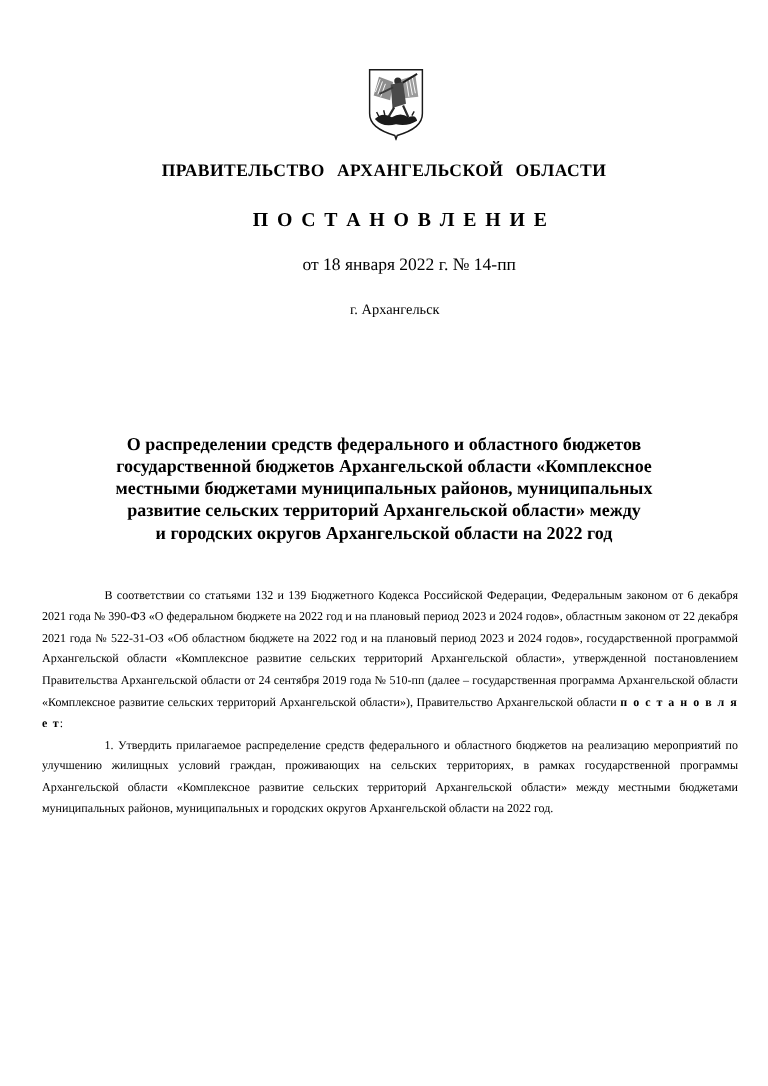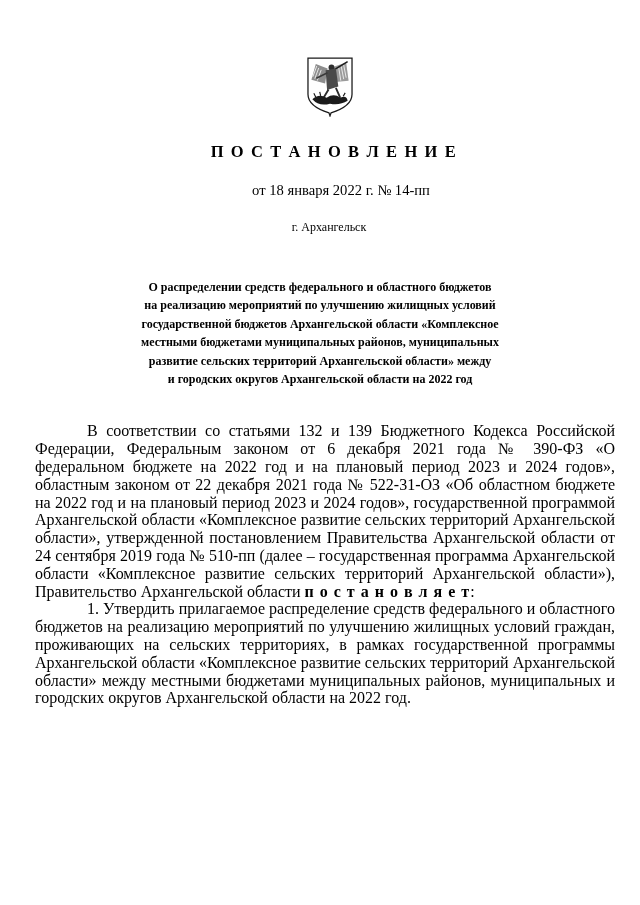--- a/index.html
+++ b/index.html
@@ -48,29 +48,29 @@
     left: 21px;
   }
   .city-line {
     margin-top: 21px;
     text-align: center;
     font-size: 12px;
     position: relative;
     left: 9px;
   }
   .doc-title {
-    margin-top: 43px;
+    margin-top: 96px;
     text-align: center;
     font-weight: bold;
-    font-size: 12px;
+    font-size: 15px;
     line-height: 18.4px;
   }
   .body-text {
     margin: 34px 25px 0 35px;
-    font-size: 16px;
+    font-size: 10px;
     line-height: 17.8px;
     text-align: justify;
   }
   .body-text p {
     text-indent: 52px;
     margin: 0;
   }
   .spaced-bold {
     font-weight: bold;
     letter-spacing: 1px;
@@ -99,30 +99,30 @@
       <path d="M19,13.5 L29.5,11.5 L32,30 L20.5,33.5 Z" fill="#4a4a4a"></path>
       <path d="M21,16 L9.5,21.5" stroke="#3a3a3a" stroke-width="1.6"></path>
 
       <path d="M22,33 L16,43 M29.5,31.5 L34,41.5" stroke="#2c2c2c" stroke-width="1.9"></path>
 
       <path d="M5.5,43 Q12,36.5 20,41.5 Q27.5,36.5 34,41.5 Q40.5,38.5 41.5,44.5 Q33.5,49.5 23.5,47.5 Q12,50.5 5.5,43 Z" fill="#1b1b1b"></path>
       <path d="M9,41 L7,37 M14,39.5 L13,35.5 M37,40 L39,36.5" stroke="#1b1b1b" stroke-width="1.2"></path>
     </svg>
   </div>
 
+  <div class="org-name">ПРАВИТЕЛЬСТВО АРХАНГЕЛЬСКОЙ ОБЛАСТИ</div>
 
   <div class="doc-type">П О С Т А Н О В Л Е Н И Е</div>
 
   <div class="date-line">от 18 января 2022 г. № 14-пп</div>
 
   <div class="city-line">г. Архангельск</div>
 
   <div class="doc-title">
       <div>О распределении средств федерального и областного бюджетов</div>
-      <div>на реализацию мероприятий по улучшению жилищных условий</div>
       <div>государственной бюджетов Архангельской области «Комплексное</div>
       <div>местными бюджетами муниципальных районов, муниципальных</div>
       <div>развитие сельских территорий Архангельской области» между</div>
       <div>и городских округов Архангельской области на 2022 год</div>
     </div>
 
   <div class="body-text">
       <p><span>В соответствии со статьями 132 и 139 Бюджетного Кодекса Российской Федерации, Федеральным законом от 6 декабря 2021 года № 390-ФЗ «О федеральном бюджете на 2022 год и на плановый период 2023 и 2024 годов», областным законом от 22 декабря 2021 года № 522-31-ОЗ «Об областном бюджете на 2022 год и на плановый период 2023 и 2024 годов», государственной программой Архангельской области «Комплексное развитие сельских территорий Архангельской области», утвержденной постановлением Правительства Архангельской области от 24 сентября 2019 года № 510-пп (далее – государственная программа Архангельской области «Комплексное развитие сельских территорий Архангельской области»), Правительство Архангельской области </span><span class="spaced-bold">п о с т а н о в л я е т</span><span>:</span></p>
       <p><span>1. Утвердить прилагаемое распределение средств федерального и областного бюджетов на реализацию мероприятий по улучшению жилищных условий граждан, проживающих на сельских территориях, в рамках государственной программы Архангельской области «Комплексное развитие сельских территорий Архангельской области» между местными бюджетами муниципальных районов, муниципальных и городских округов Архангельской области на 2022 год.</span></p>
     </div>

